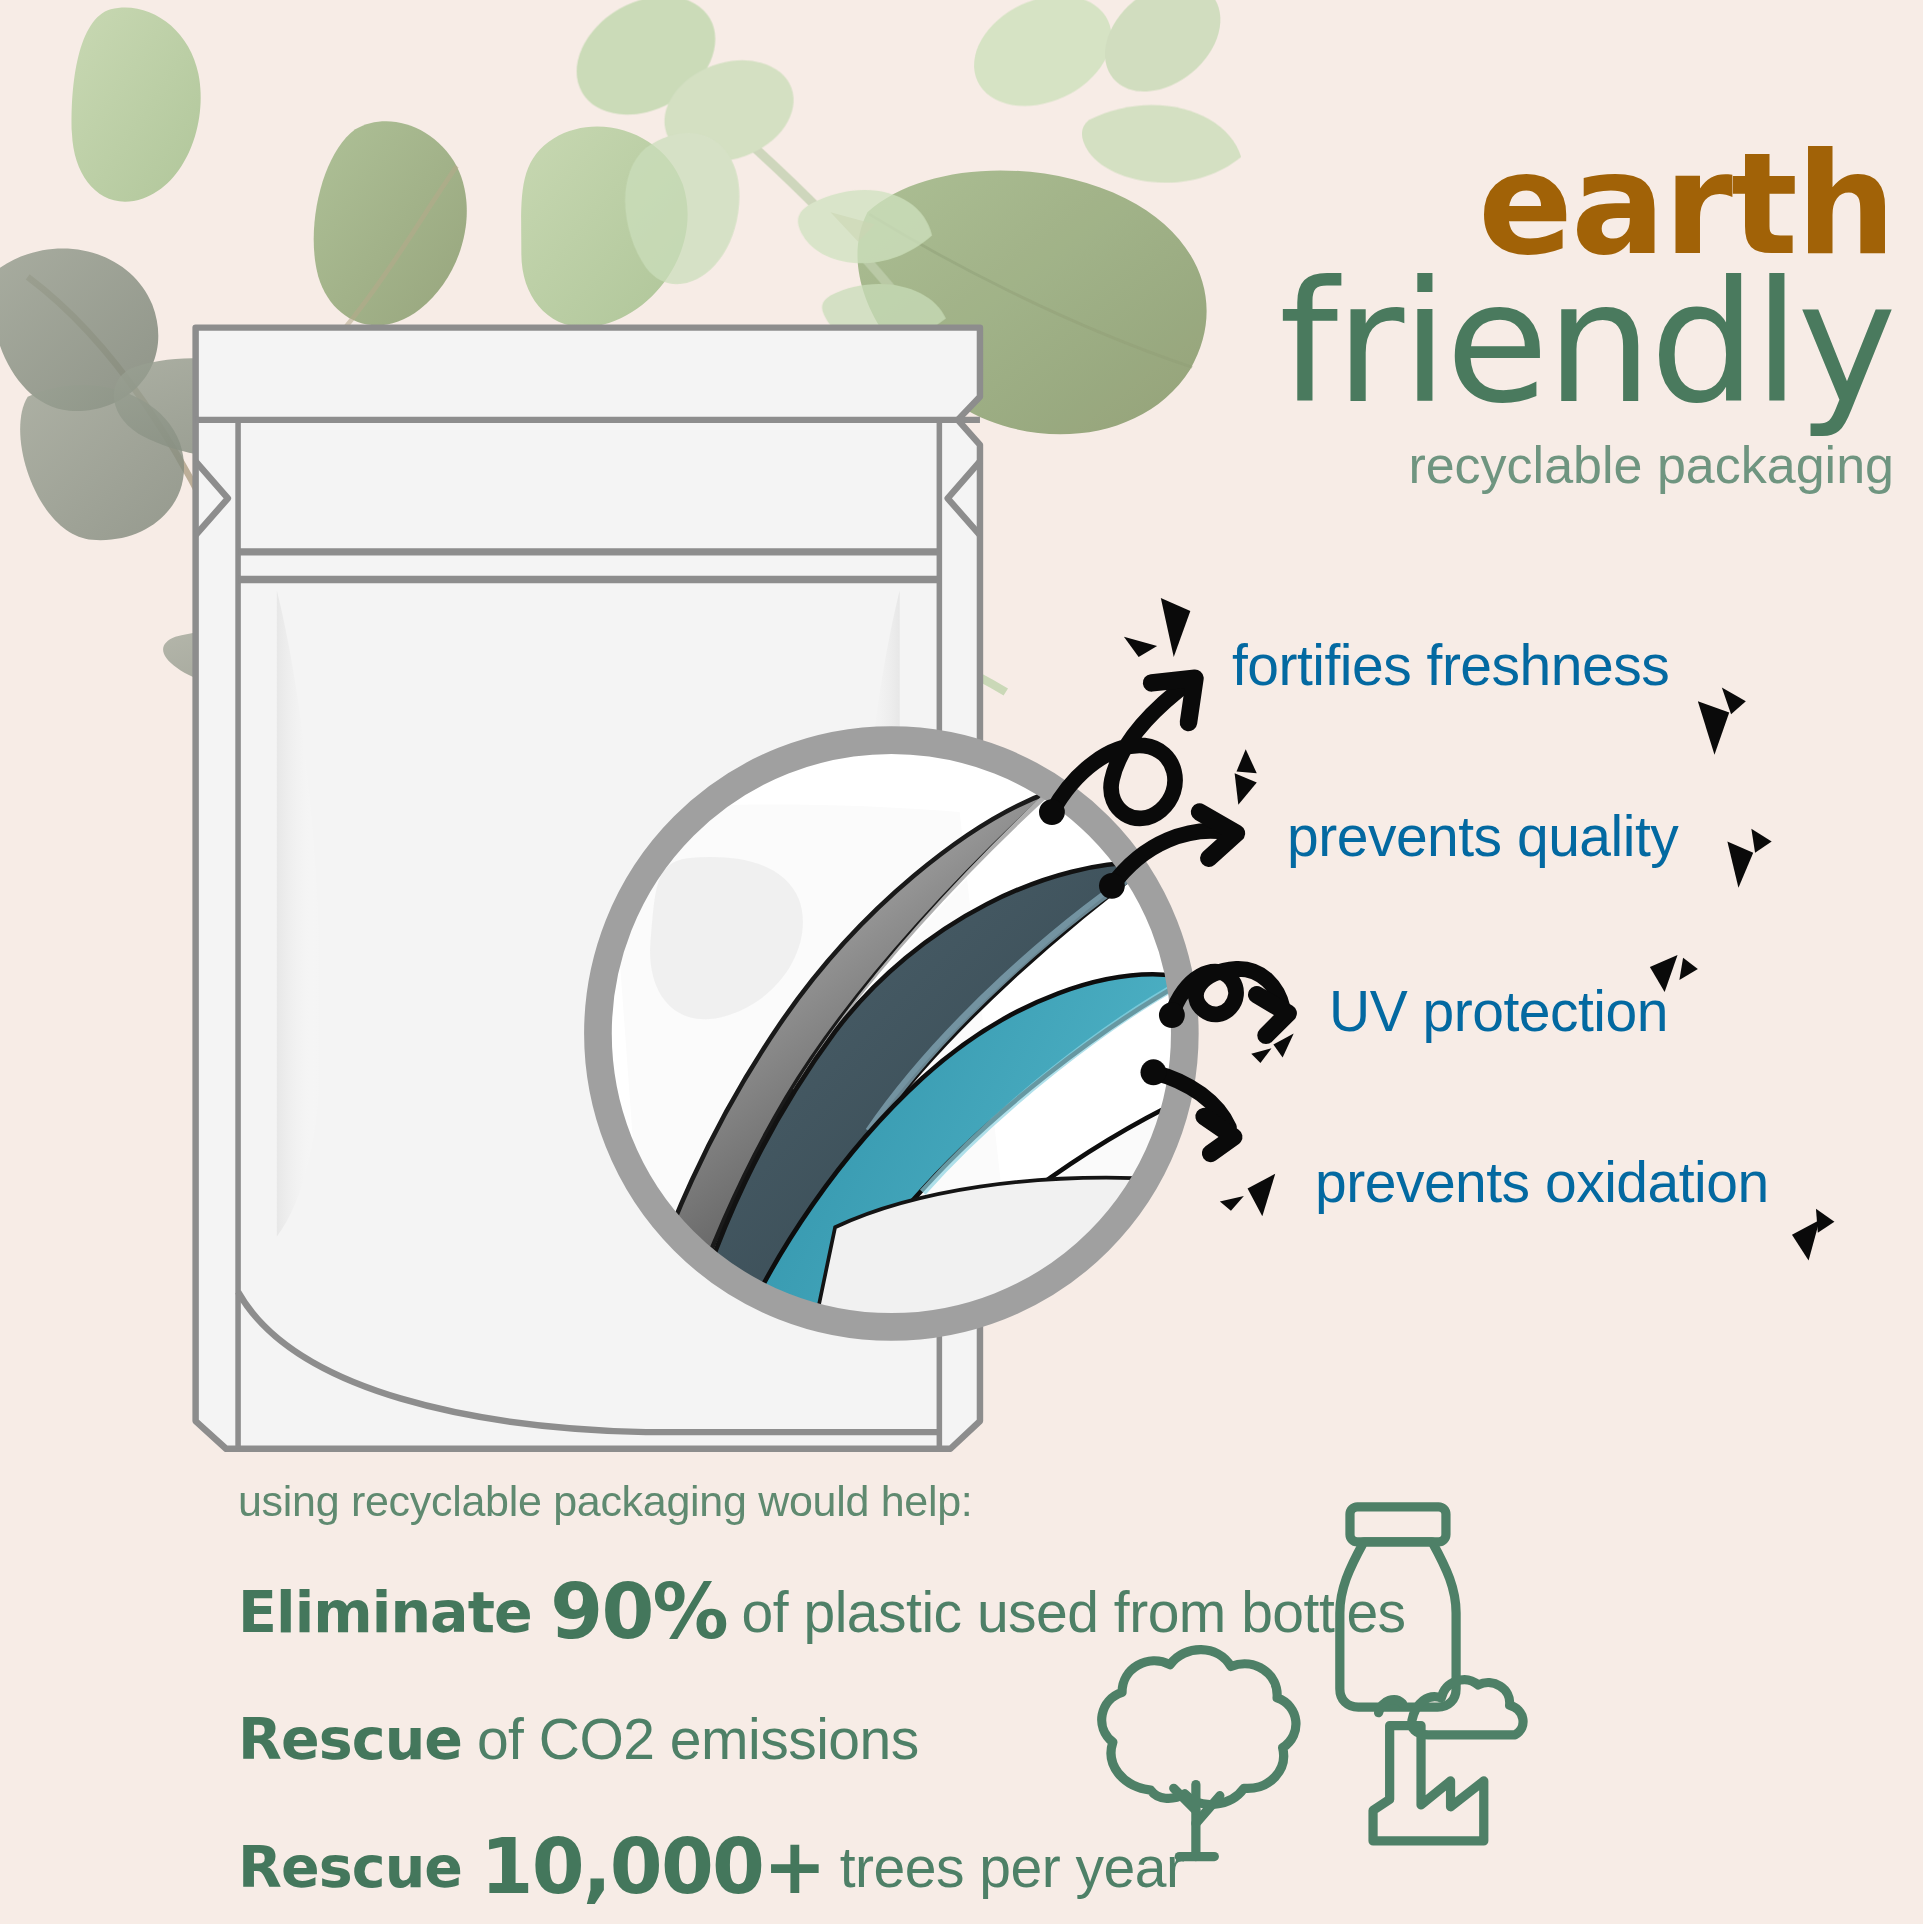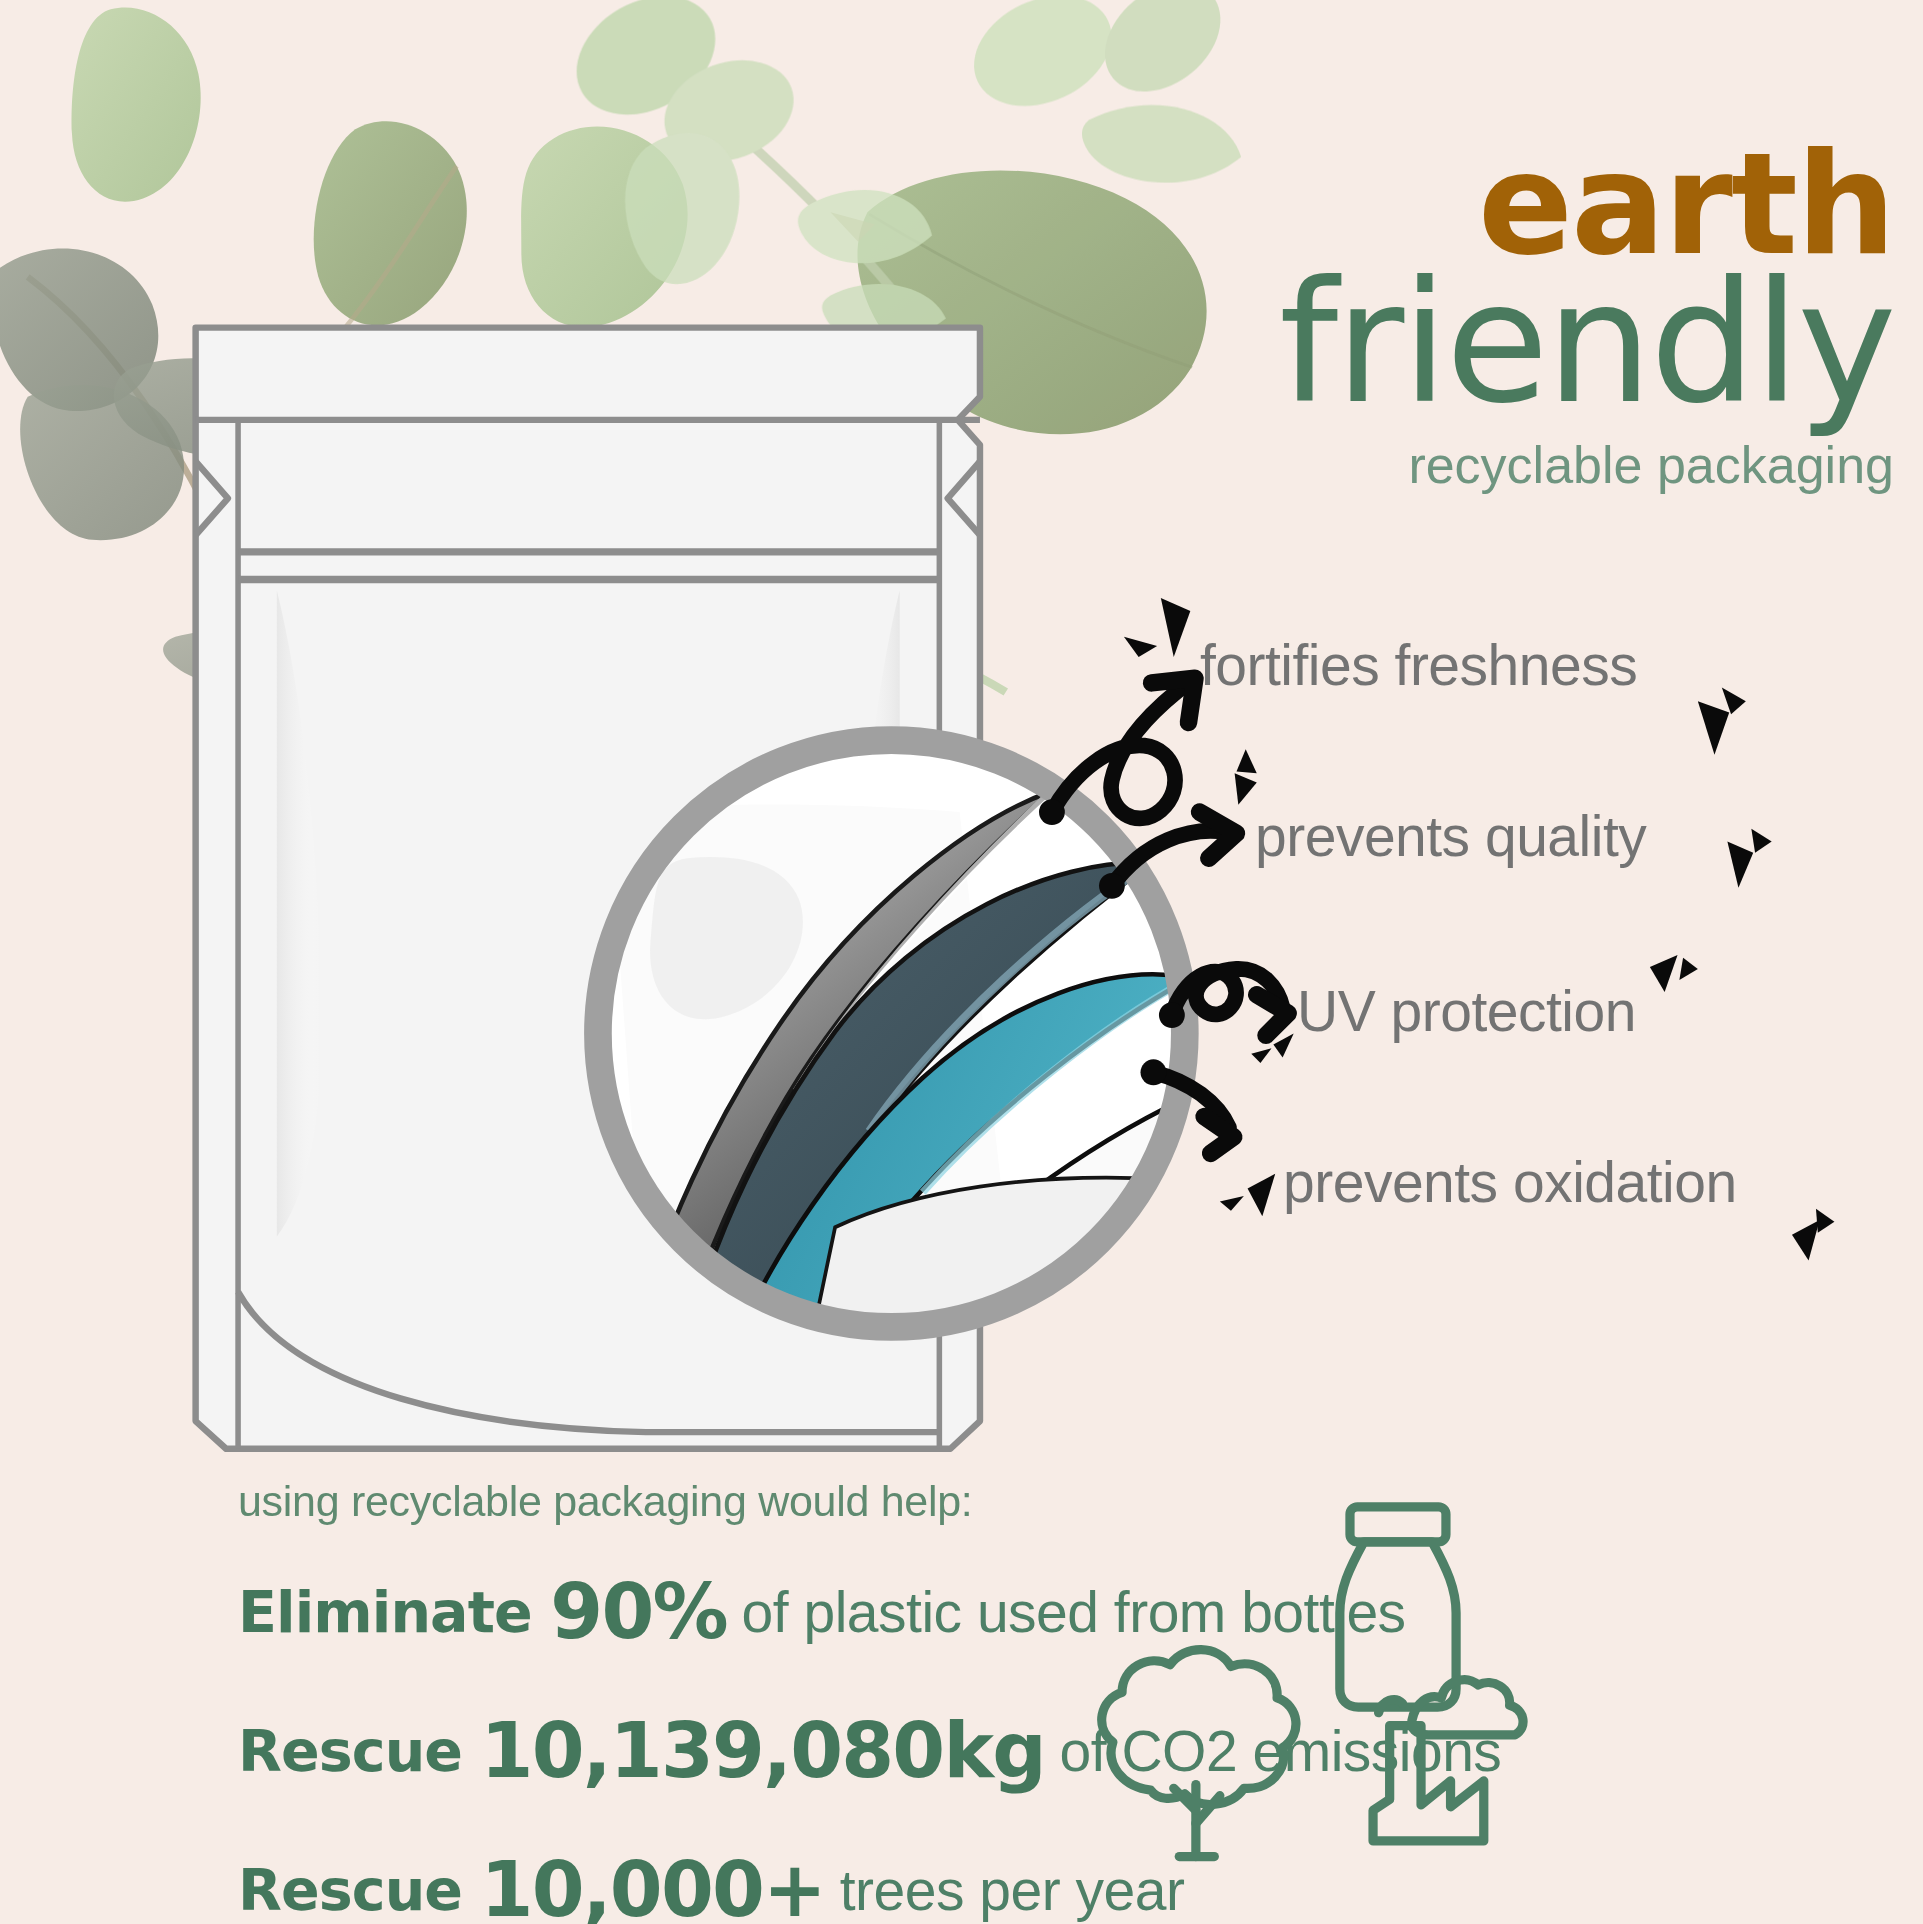--- a/index.html
+++ b/index.html
@@ -52,23 +52,24 @@
     letter-spacing: 0px;
     margin: 0;
     margin-top: 14.8px;
   }
 
   
   .feature-label {
     position: absolute;
     font-family: "Liberation Sans", sans-serif;
     font-size: 57px;
-    color: #737373;
+    color: #0369a1;
     white-space: nowrap;
     letter-spacing: -0.5px;
+    margin-left: 32px;
   }
   #feature-0 { left: 1200px; top: 632px; }
   #feature-1 { left: 1255px; top: 803px; }
   #feature-2 { left: 1297px; top: 978px; }
   #feature-3 { left: 1283px; top: 1149px; }
 
   
   #stats-block {
     position: absolute;
     left: 238px;
@@ -327,21 +328,20 @@
     <div id="stats-intro">using recyclable packaging would help:</div>
 
     <div class="stat-row" id="stat-row-0">
       <span class="stat-verb">Eliminate</span>
       <span class="stat-number">90%</span>
       <span class="stat-tail">of plastic used from bottles</span>
     </div>
 
     <div class="stat-row" id="stat-row-1">
       <span class="stat-verb">Rescue</span>
-      <span class="stat-number">10,139,080kg</span>
       <span class="stat-tail">of CO2 emissions</span>
     </div>
 
     <div class="stat-row" id="stat-row-2">
       <span class="stat-verb">Rescue</span>
       <span class="stat-number">10,000+</span>
       <span class="stat-tail">trees per year</span>
     </div>
   </div>
 

